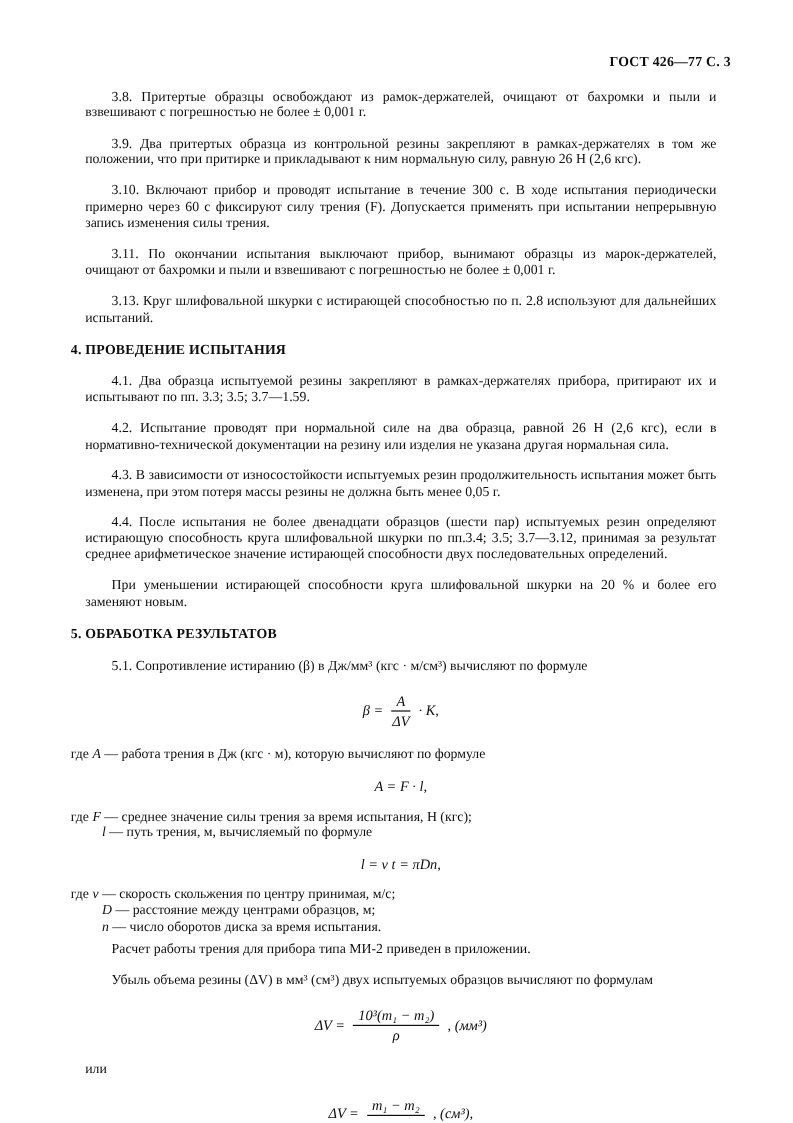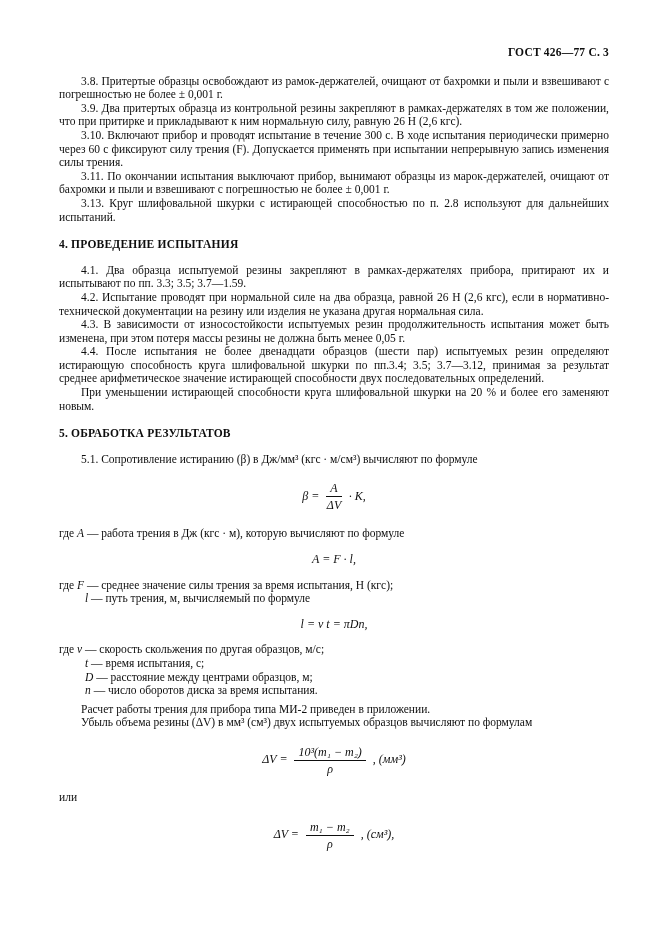--- a/index.html
+++ b/index.html
@@ -6,21 +6,21 @@
   html, body { margin: 0; padding: 0; }
   body {
     width: 661px; height: 936px;
     background: #ffffff; color: #0e0e0e;
     font-family: "Liberation Serif", "DejaVu Serif", serif;
     font-size: 11.5px; line-height: 13.6px;
     overflow: hidden;
   }
   .page { padding: 46px 52px 10px 59px; }
   .doc-header { text-align: right; font-weight: bold; margin-bottom: 15px; letter-spacing: 0.2px; }
-  .para { margin: 0; text-align: justify; text-indent: 22px; }
+  .para { margin: 12px; text-align: justify; text-indent: 22px; }
   .para.noindent { text-indent: 0; }
   .heading { font-weight: bold; font-size: 11.5px; margin: 14px 0 12px 0; letter-spacing: 0.2px; }
   .formula { text-align: center; margin: 12px 0; font-style: italic; font-size: 12px; }
   .formula.tall { margin: 15px 0; }
   .f-lhs { margin-right: 5px; }
   .f-rhs { margin-left: 5px; }
   .frac { display: inline-block; vertical-align: middle; text-align: center; margin: 0 2px; line-height: 14px; }
   .frac .num { display: block; border-bottom: 1px solid #0e0e0e; padding: 0 4px 1px 4px; }
   .frac .den { display: block; padding-top: 1px; }
   .defline { margin: 0; text-align: justify; }
@@ -66,22 +66,21 @@
     <span>A = F · l,</span>
   </div>
 
   <p class="defline"><span>где </span><span class="var">F</span><span> — среднее значение силы трения за время испытания, Н (кгс);</span></p>
   <p class="defline cont"><span></span><span class="var">l</span><span> — путь трения, м, вычисляемый по формуле</span></p>
 
   <div class="formula">
     <span>l = v t = πDn,</span>
   </div>
 
-  <p class="defline"><span>где </span><span class="var">v</span><span> — скорость скольжения по другая образцов, м/с;</span></p>
-  <p class="defline cont"><span></span><span class="var">t</span><span> — время испытания, с;</span></p>
+  <p class="defline"><span>где </span><span class="var">v</span><span> — скорость скольжения по центру принимая, м/с;</span></p>
   <p class="defline cont"><span></span><span class="var">D</span><span> — расстояние между центрами образцов, м;</span></p>
   <p class="defline cont"><span></span><span class="var">n</span><span> — число оборотов диска за время испытания.</span></p>
 
   <p class="para gap-top">Расчет работы трения для прибора типа МИ-2 приведен в приложении.</p>
   <p class="para">Убыль объема резины (ΔV) в мм³ (см³) двух испытуемых образцов вычисляют по формулам</p>
 
   <div class="formula tall">
     <span class="f-lhs">ΔV =</span><span class="frac"><span class="num">10³(m₁ − m₂)</span><span class="den">ρ</span></span><span class="f-rhs">, (мм³)</span>
   </div>
 

